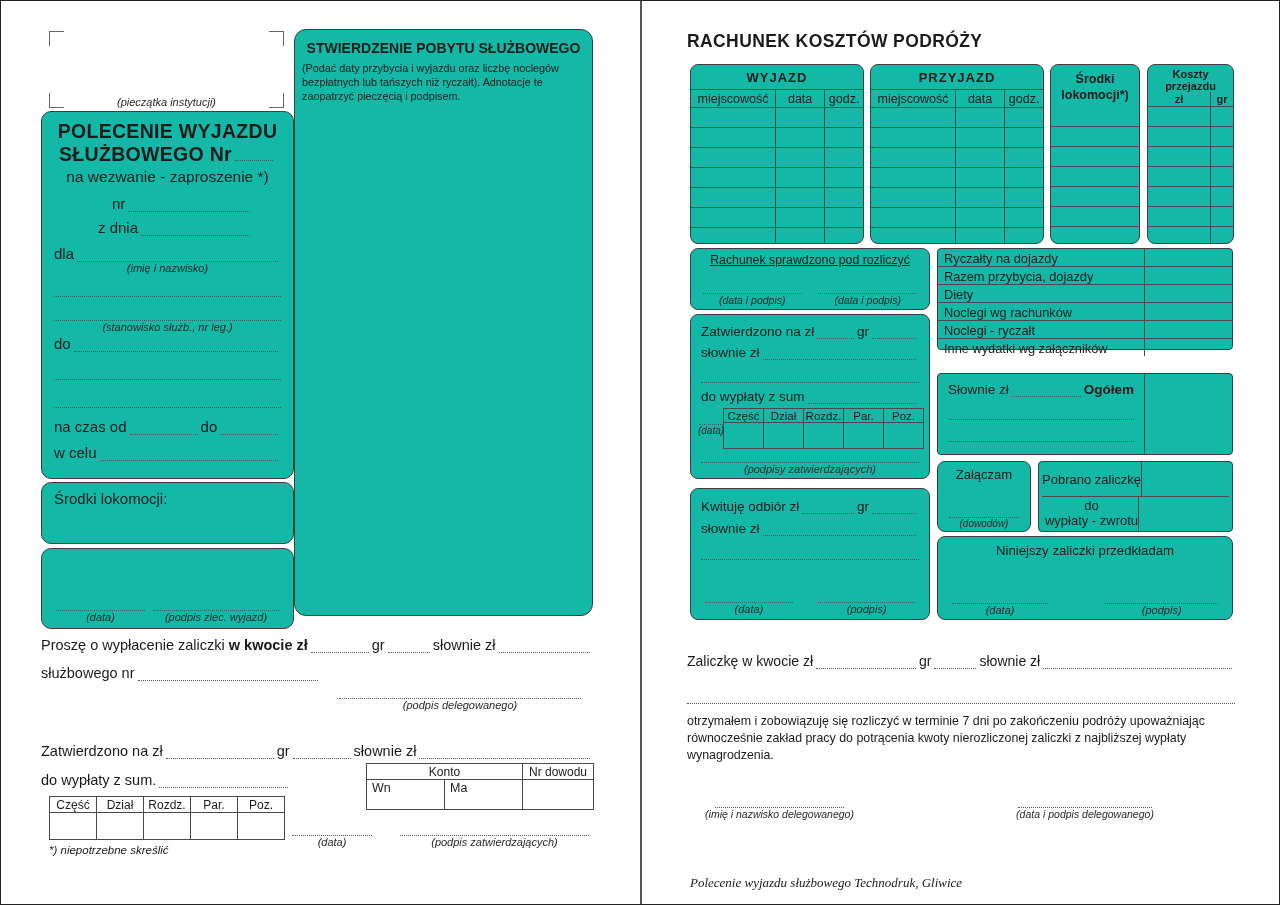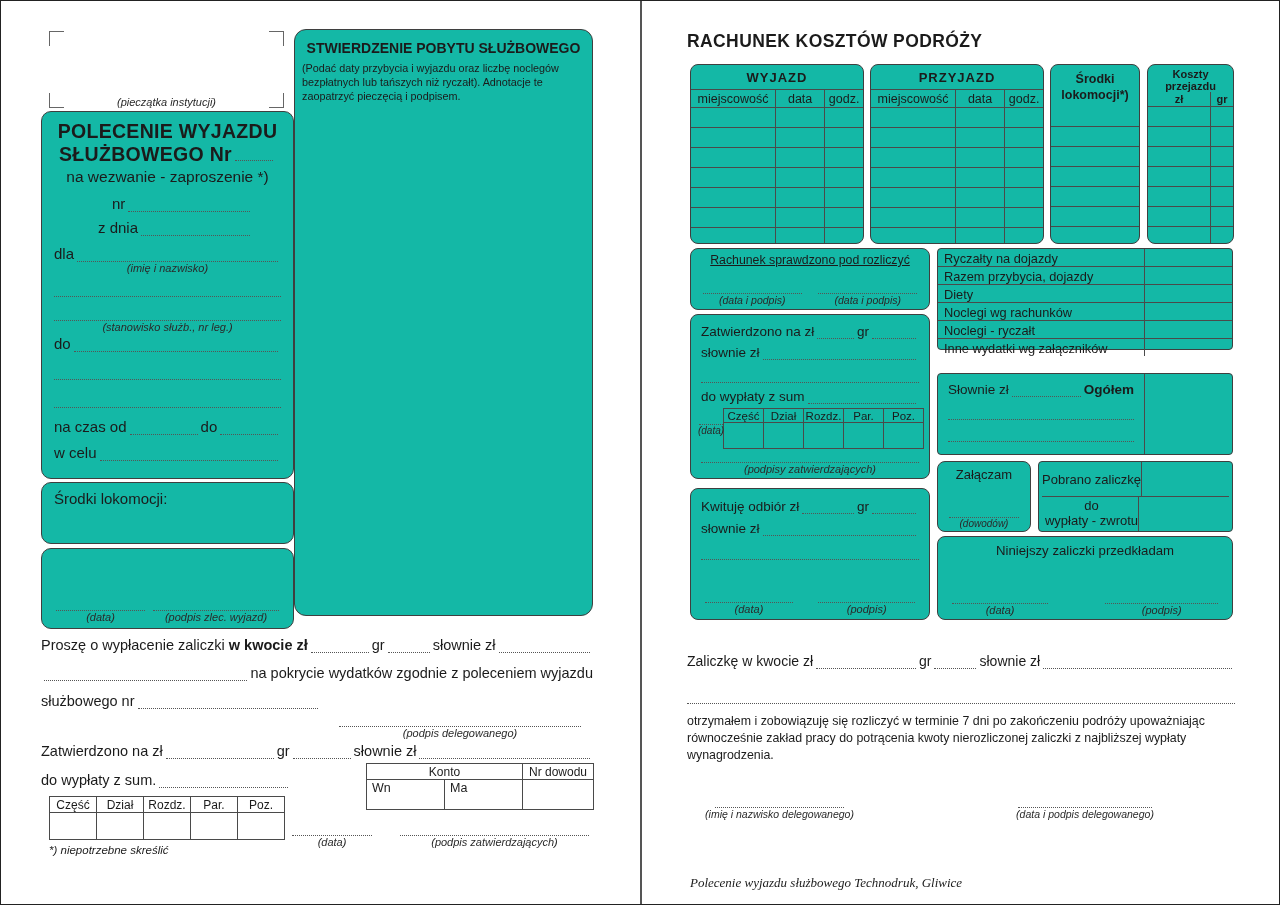--- a/index.html
+++ b/index.html
@@ -121,24 +121,20 @@
     <div class="abs" style="left:40px;top:636px;width:552px;font-size:14.5px;">
       <div class="fl">
         <span>Proszę o wypłacenie zaliczki</span>&nbsp;
         <b>w kwocie zł</b>
         <span class="dots" style="width:58px;"></span>
         <span>gr</span>
         <span class="dots" style="width:42px;"></span>
         <span>słownie zł</span>
         <span class="dots grow"></span>
       </div>
-      <div class="fl" style="margin-top:12px;">
-        <span class="dots grow"></span>
-        <span style="white-space:nowrap;">na pokrycie wydatków zgodnie z poleceniem wyjazdu</span>
-      </div>
       <div class="fl" style="margin-top:12px;width:280px;">
         <span>służbowego nr</span>
         <span class="dots grow"></span>
       </div>
       <div class="sigline" style="margin:5px 8px 0 auto;width:250px;">
         <div class="dotline"></div>
         <span class="cap">(podpis delegowanego)</span>
       </div>
     </div>
 

